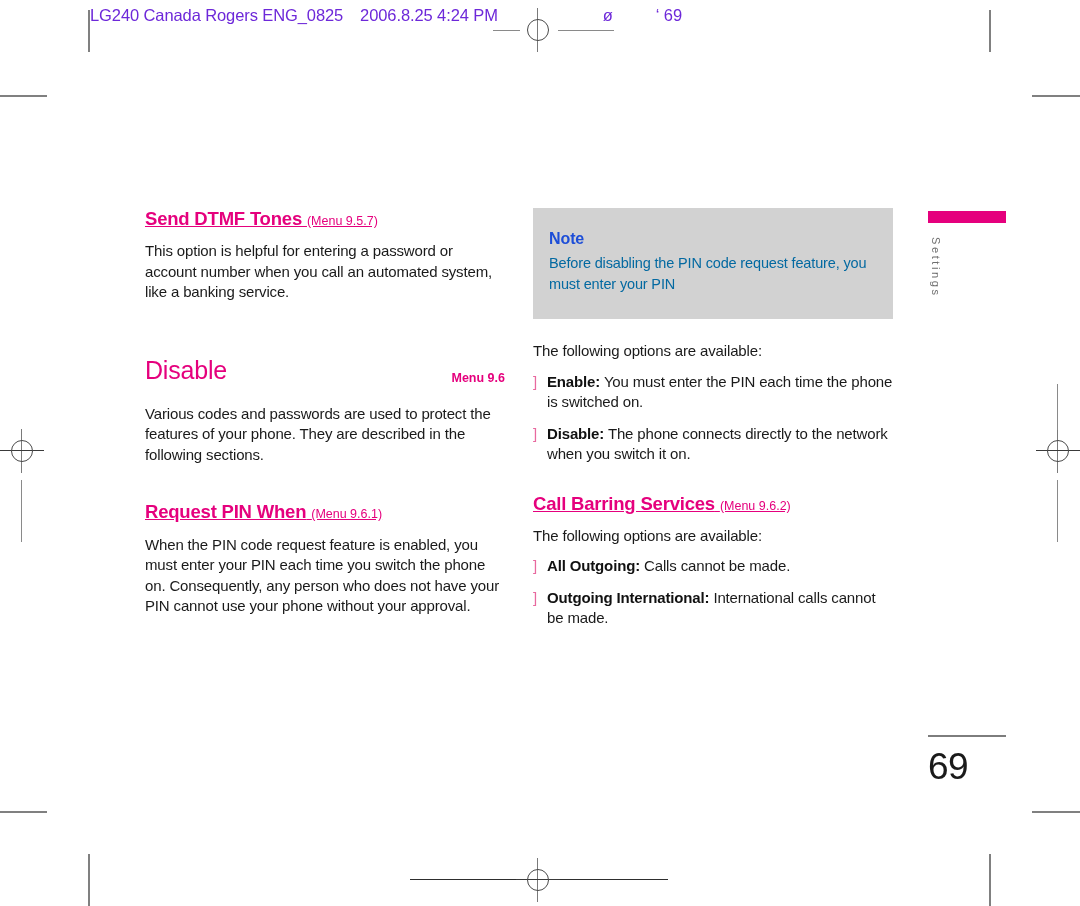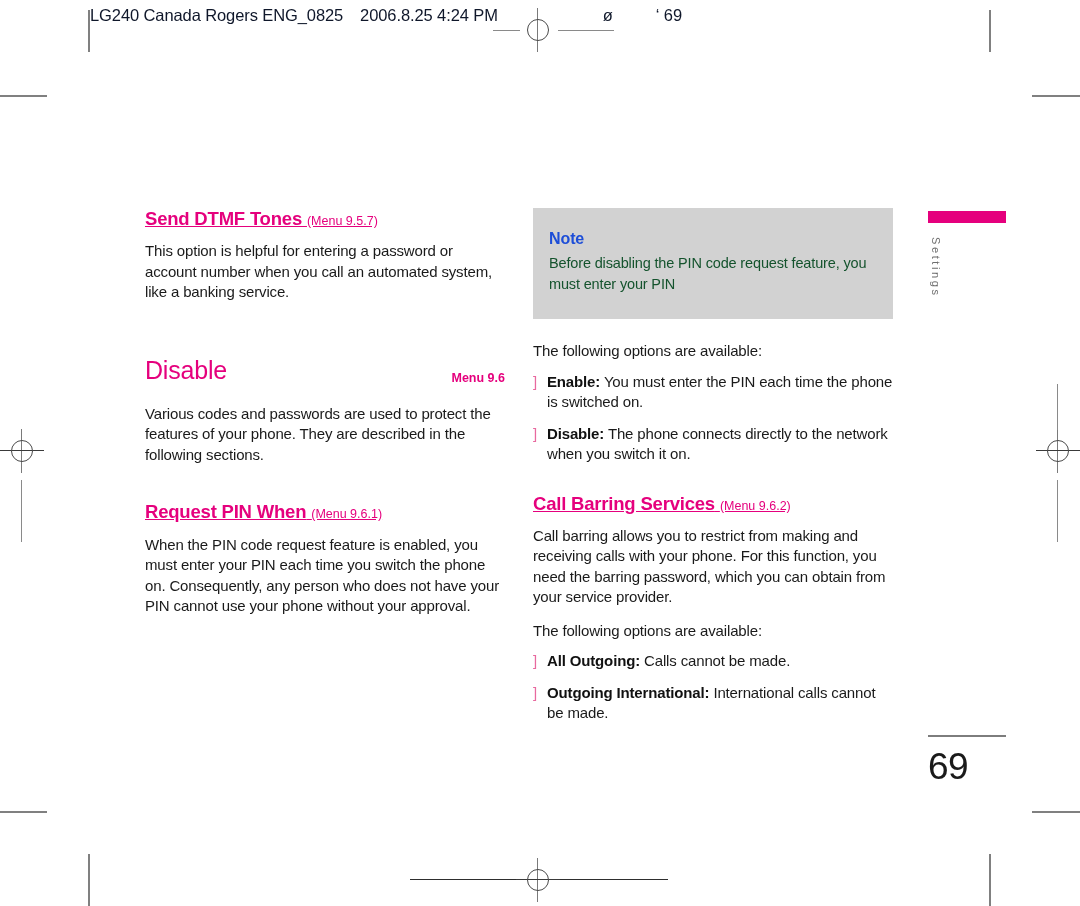--- a/index.html
+++ b/index.html
@@ -19,21 +19,21 @@
     background: #ffffff;
   }
 
   
   .print-header {
     position: absolute;
     left: 90px;
     top: 6px;
     font-family: "Liberation Sans", sans-serif;
     font-size: 16.5px;
-    color: #0f172a;
+    color: #6d28d9;
     white-space: nowrap;
     letter-spacing: -0.1px;
   }
   .print-header .hdr-gap { display: inline-block; width: 96px; }
   .print-header .hdr-tail { display: inline-block; width: 34px; }
 
   
   .crop-h {
     position: absolute;
     height: 2px;
@@ -143,21 +143,21 @@
   .note-box .note-label {
     font-size: 16px;
     font-weight: bold;
     color: #1d4ed8;
     margin-bottom: 5px;
     letter-spacing: -0.1px;
   }
   .note-box .note-text {
     font-size: 14.5px;
     line-height: 21px;
-    color: #14532d;
+    color: #0369a1;
     letter-spacing: -0.15px;
   }
 
   
   ul.opt-list { list-style: none; }
   ul.opt-list li {
     position: relative;
     padding-left: 14px;
     font-size: 15px;
     line-height: 20.5px;
@@ -319,21 +319,20 @@
         <span class="bullet">]</span>
         <span class="opt-name">Disable:</span><span> The phone connects directly to the network when you switch it on.</span>
       </li>
     </ul>
 
     <h3 class="sub-title" style="margin-top:28px;">
       <span>Call Barring Services</span>
       <span class="menu-inline">(Menu 9.6.2)</span>
     </h3>
 
-    <p class="body">Call barring allows you to restrict from making and receiving calls with your phone. For this function, you need the barring password, which you can obtain from your service provider.</p>
 
     <p class="body tight">The following options are available:</p>
 
     <ul class="opt-list">
       <li>
         <span class="bullet">]</span>
         <span class="opt-name">All Outgoing:</span><span> Calls cannot be made.</span>
       </li>
       <li>
         <span class="bullet">]</span>

